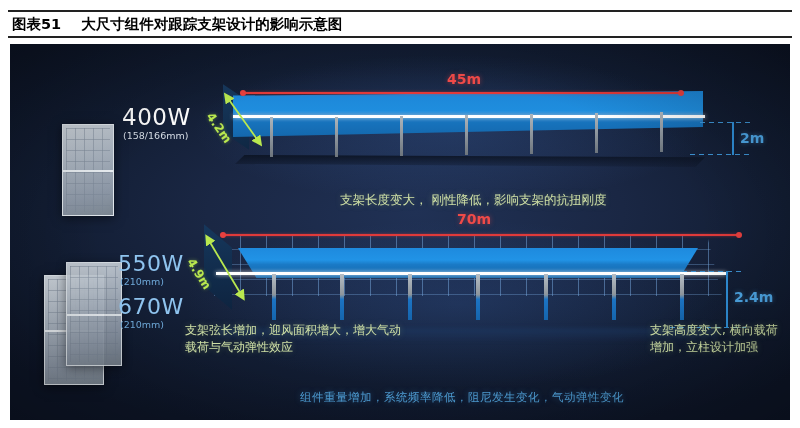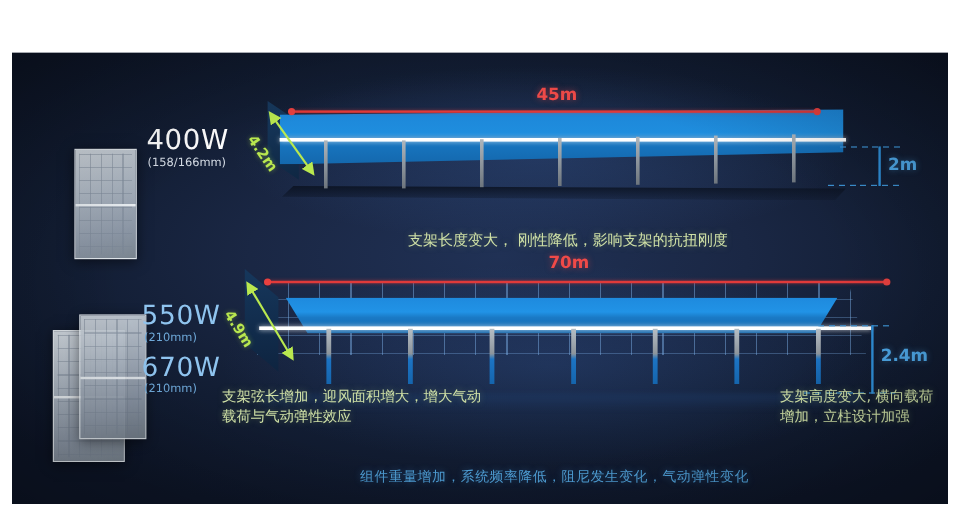--- a/index.html
+++ b/index.html
@@ -193,20 +193,24 @@
   .anno-bottom {
     left: 290px; top: 346px; font-size: 11.5px; color: #4f9fd6; letter-spacing: 0.5px;
     text-shadow: 0 0 6px rgba(60,140,210,0.45);
   }
 </style>
 </head>
 <body>
 
 <div id="page">
 
+  <div class="caption-bar">
+    <span class="cap-num">图表51</span>
+    <span class="cap-title">大尺寸组件对跟踪支架设计的影响示意图</span>
+  </div>
 
   <div class="figure">
 
     <div class="glow-top"></div>
     <div class="glow-bot"></div>
 
     <div class="module mod-400">
       <div class="cells"></div>
       <div class="midbar"></div>
     </div>

